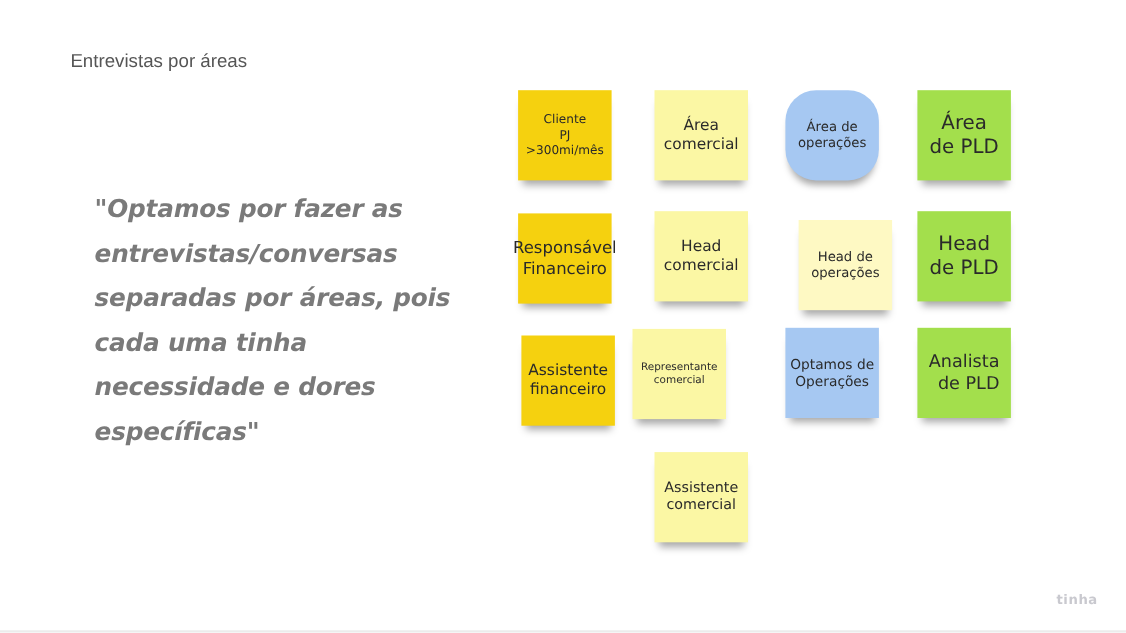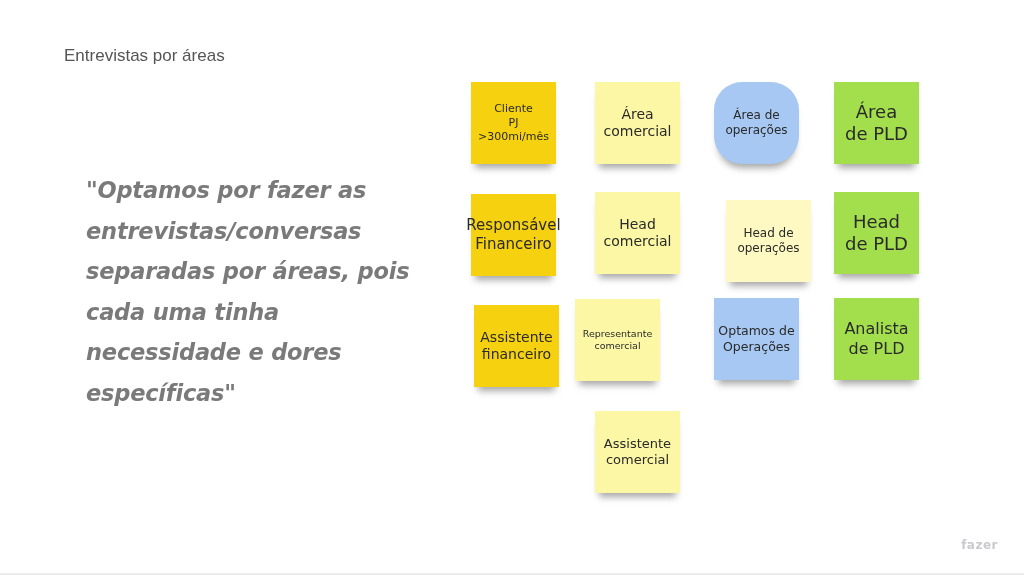--- a/index.html
+++ b/index.html
@@ -113,22 +113,22 @@
           <span>Área</span>
           <span>de PLD</span>
         </div>
       </div>
       <div class="sticky" style="left: 834px; top: 192px; background: rgb(163, 223, 76); font-size: 18px;">
         <div>
           <span>Head</span>
           <span>de PLD</span>
         </div>
       </div>
-      <div class="sticky" style="left: 834px; top: 298px; background: rgb(163, 223, 76); font-size: 16px;">
+      <div class="sticky" style="left: 834px; top: 298px; background: rgb(163, 223, 76); font-size: 16px; text-align: right;">
         <div>
           <span>Analista</span>
           <span>de PLD</span>
         </div>
       </div>
     </div>
-  <div class="miro-logo">fazer</div>
+  <div class="miro-logo">tinha</div>
   <div class="bottom-edge"></div>
 </div>
 
 </body></html>

